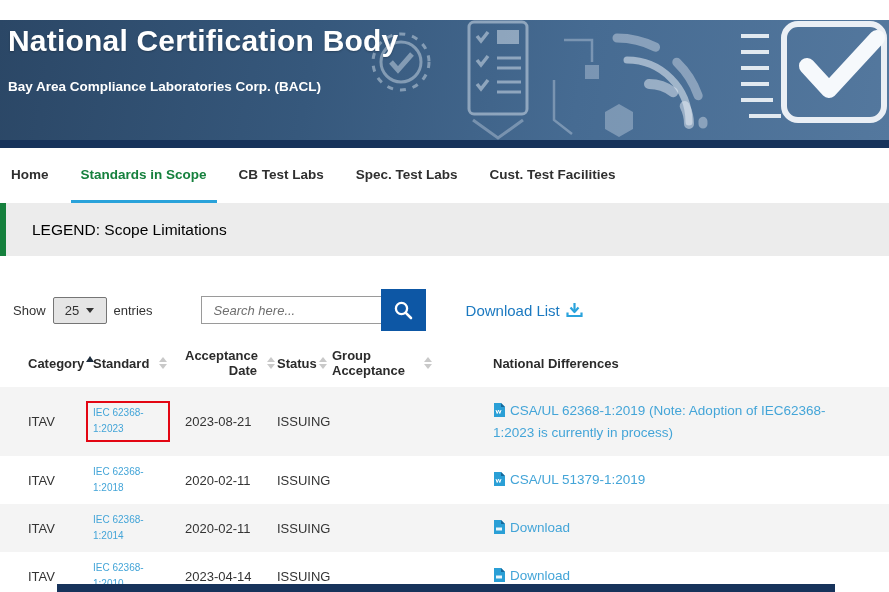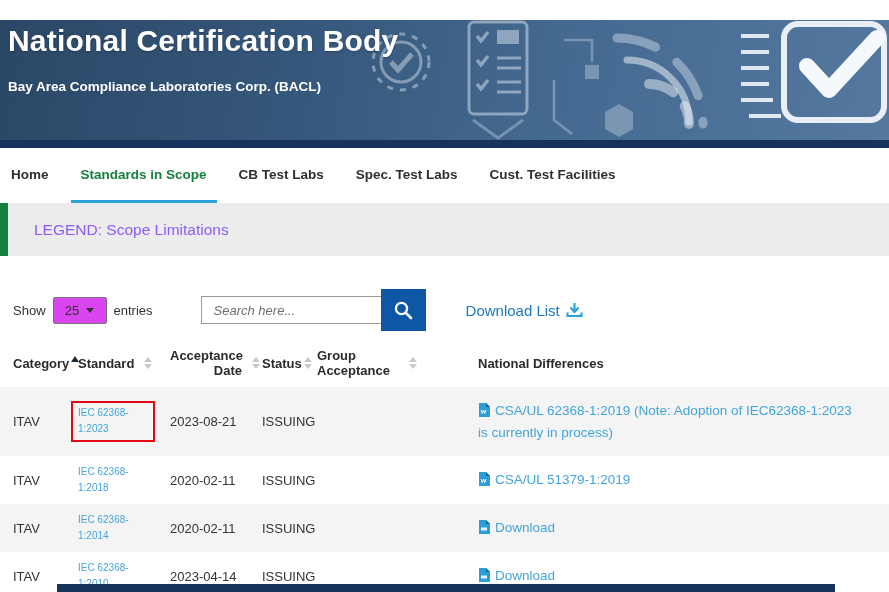--- a/index.html
+++ b/index.html
@@ -42,37 +42,37 @@
     display: flex; align-items: center;
     padding: 0 10px; cursor: pointer;
     font-size: 13.5px; font-weight: 700; color: #2f2f2f;
     border-bottom: 3px solid transparent;
   }
   .tab.active { color: #15803d; border-bottom-color: #29a2da; }
 
   
   .legend-bar {
     height: 53px; background: #ececec;
-    border-left: 8px solid #15803d;
+    border-left: 6px solid #15803d;
     display: flex; align-items: center;
     padding-left: 26px;
-    font-size: 15.5px; color: #8b5cf6; text-align: right;
+    font-size: 15.5px; color: #000000; text-align: right;
   }
 
   
   .controls {
     margin-top: 33px; padding-left: 13px;
     display: flex; align-items: center;
     font-size: 13px;
   }
   .entries-select {
     width: 54px; height: 27px; margin: 0 7px;
     border: 1px solid #757575; border-radius: 2px;
     display: inline-flex; align-items: center; justify-content: center; gap: 7px;
-    font-size: 13px; background: #d946ef; cursor: pointer;
+    font-size: 13px; background: #e5e5e5; cursor: pointer;
   }
   .chevron-down {
     width: 0; height: 0;
     border-left: 4px solid transparent; border-right: 4px solid transparent;
     border-top: 5px solid #333;
   }
   .search-wrap { display: flex; align-items: center; margin-left: 48px; }
   .search-input {
     width: 180px; height: 28px;
     border: 1px solid #9a9a9a; border-right: none;
@@ -86,21 +86,21 @@
   }
   .download-link {
     margin-left: 40px; display: inline-flex; align-items: center; gap: 6px;
     color: #1b79c0; font-size: 15px; font-weight: 500; text-decoration: none; cursor: pointer;
   }
 
   
   .grid {
     display: grid;
     grid-template-columns: 65px 92px 92px 55px 161px auto;
-    padding-left: 13px;
+    padding-left: 28px;
     align-items: center;
   }
   .thead { min-height: 48px; margin-top: 8px; font-size: 13px; font-weight: 700; color: #2b2b2b; }
   .th { display: flex; align-items: center; }
   .th .lbl { display: inline-block; }
   .lbl-wrap-72 { max-width: 72px; text-align: right; }
   .lbl-wrap-82 { max-width: 82px; }
   .sort {
     display: inline-flex; flex-direction: column; gap: 2px; margin-left: 10px;
   }

